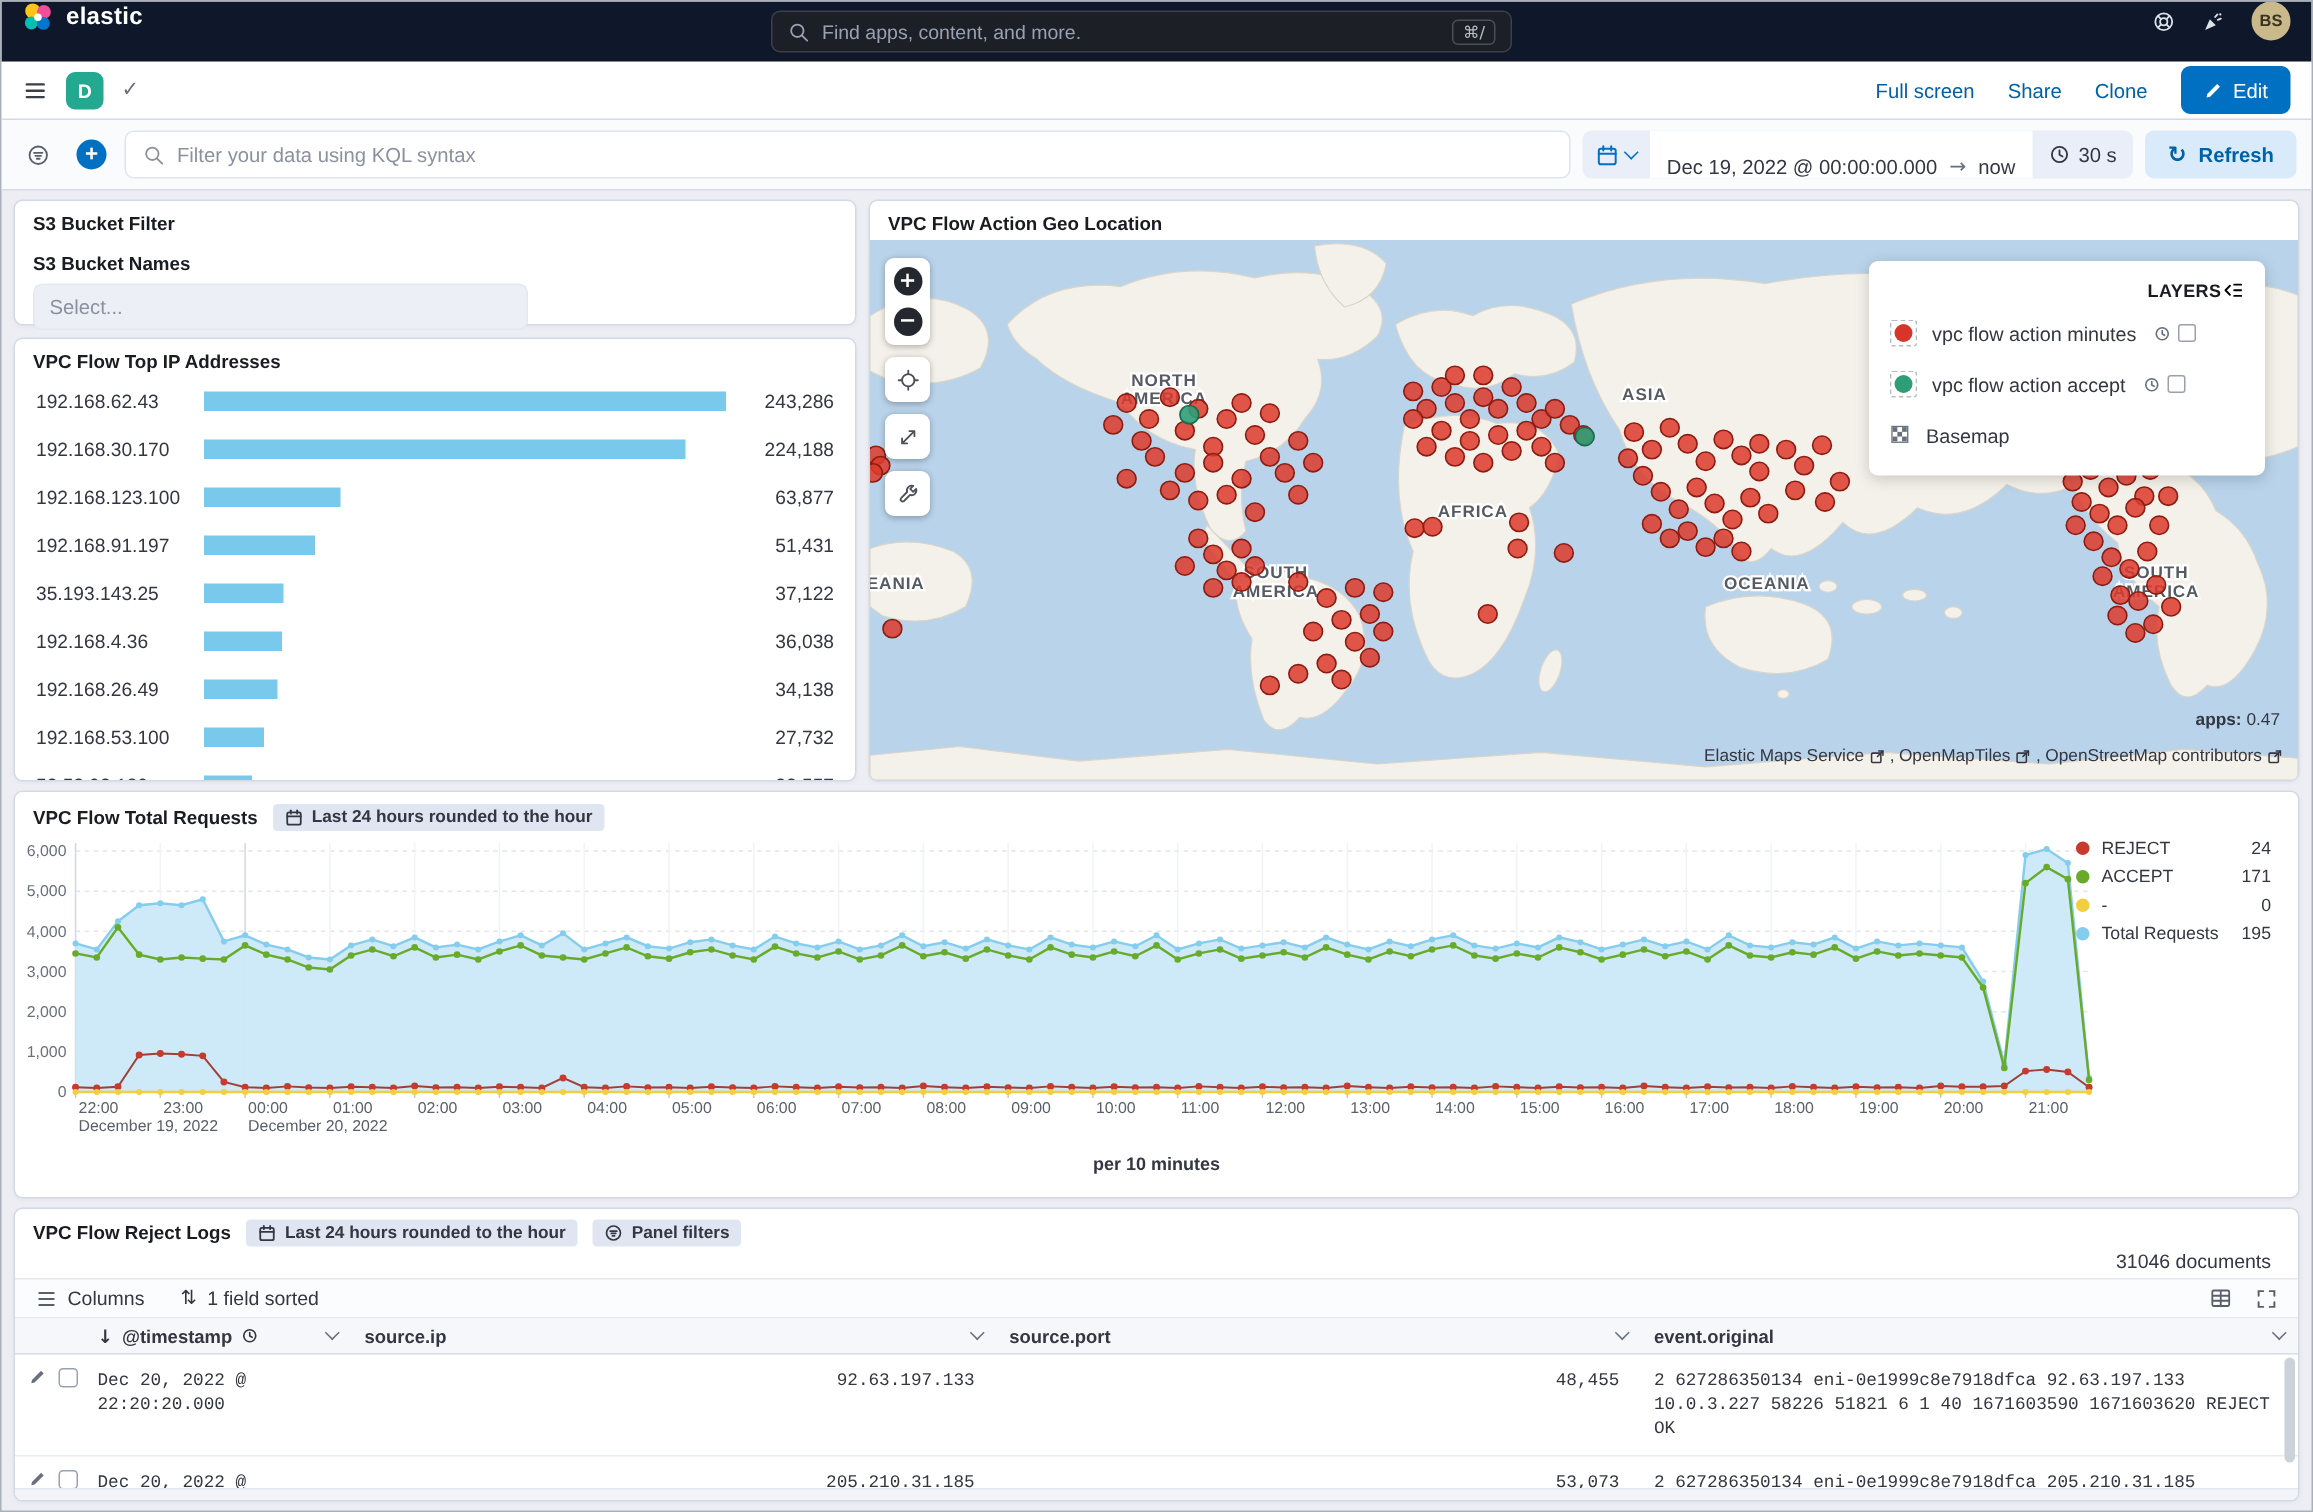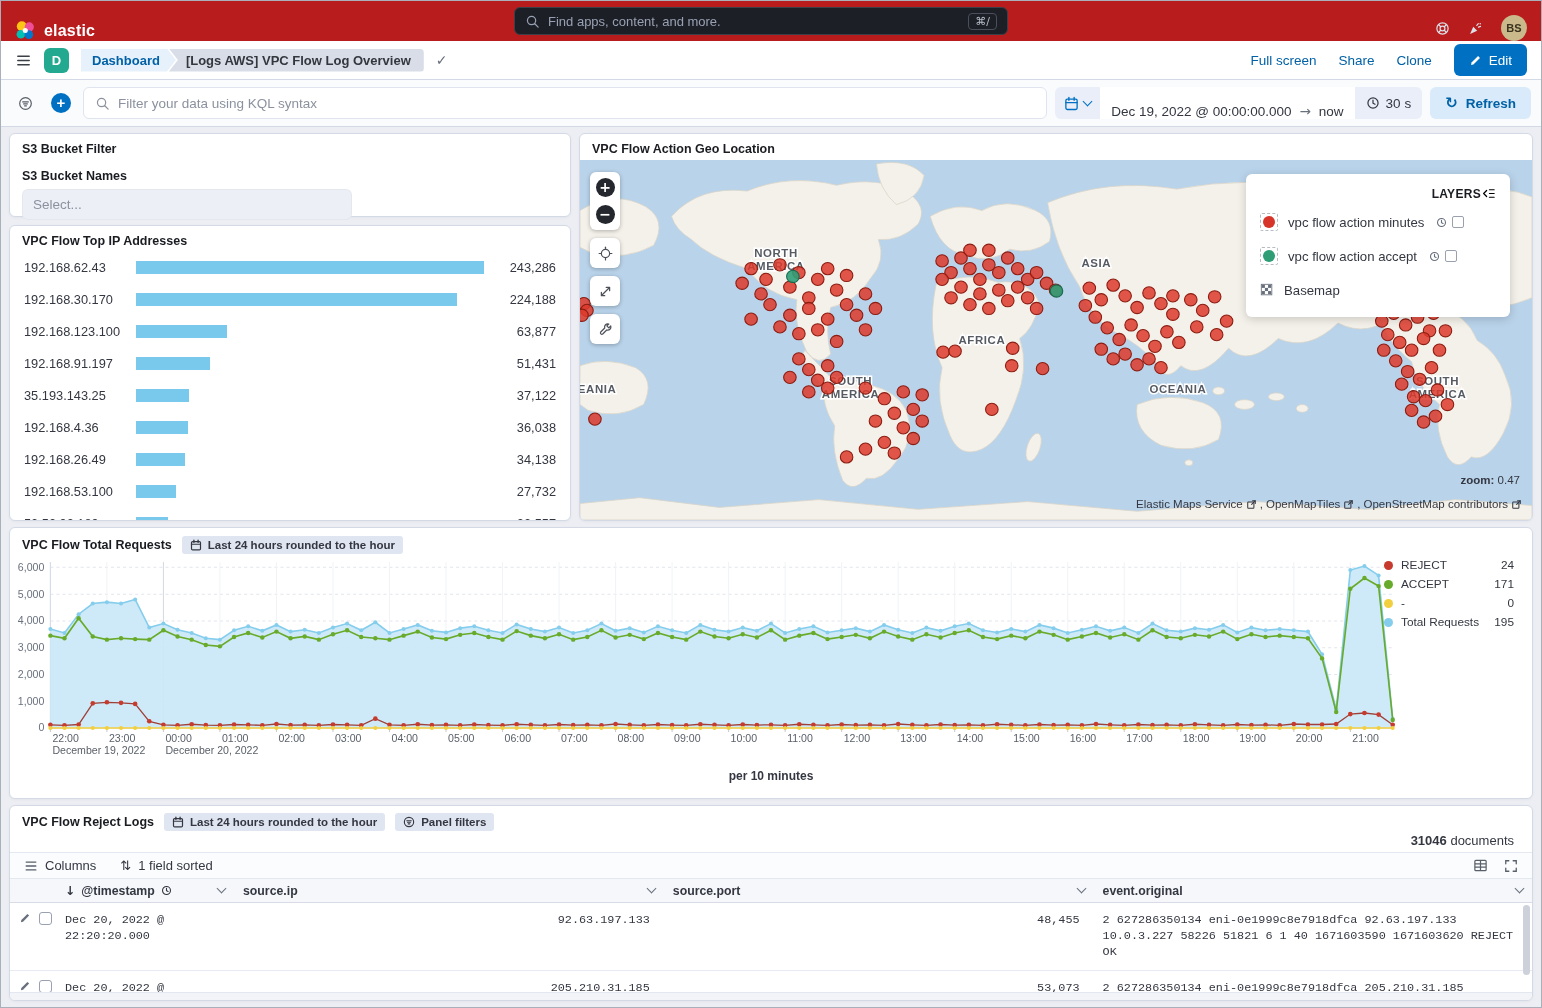--- a/index.html
+++ b/index.html
@@ -1,20 +1,20 @@
 <!DOCTYPE html>
 <html><head>
 <meta charset="utf-8">
 <style>
 *{box-sizing:border-box;margin:0;padding:0}
 body{font-family:"Liberation Sans",sans-serif;background:#fff;-webkit-font-smoothing:antialiased}
 .frame{width:1542px;height:1008px;border:1px solid #aab0b9;display:flex;flex-direction:column;background:#eceef4;overflow:hidden;position:relative}
 
 
-.topbar{flex:0 0 40px;background:#b91c1c;display:flex;align-items:flex-end;padding:0 14px;position:relative;z-index:20}
+.topbar{flex:0 0 40px;background:#0f172a;display:flex;align-items:flex-start;padding:0 14px;position:relative;z-index:20}
 .brand{display:flex;align-items:center;gap:8px}
 .brand-text{color:#fff;font-size:16px;font-weight:700;letter-spacing:.2px}
 .global-search{position:absolute;left:513px;top:6px;width:494px;height:28px;background:#1d1f26;border:1px solid #3c4049;border-radius:6px;display:flex;align-items:center;gap:8px;padding:0 10px;color:#98a1b3}
 .gs-placeholder{font-size:13px;color:#98a1b3;flex:1}
 .gs-shortcut{border:1px solid #4a4f5b;border-radius:4px;padding:1px 6px;font-size:11px;color:#b7bdc9;font-family:"DejaVu Sans",sans-serif}
 .topbar-right{margin-left:auto;display:flex;align-items:center;gap:18px;color:#dce1ea}
 .avatar{width:26px;height:26px;border-radius:50%;background:#c9b98b;color:#39331f;font-size:11px;font-weight:700;display:flex;align-items:center;justify-content:center}
 
 
 .navbar{flex:0 0 39px;background:#fff;border-bottom:1px solid #d3dae6;display:flex;align-items:center;padding:0 14px;gap:12px;position:relative;z-index:19}
@@ -89,21 +89,21 @@
 .leg-row{display:flex;align-items:center;gap:8px;font-size:11.8px;color:#343741;min-width:130px;cursor:pointer}
 .leg-dot{width:9px;height:9px;border-radius:50%;flex:0 0 9px}
 .leg-val{margin-left:auto}
 #ts-chart{display:block;width:100%;height:212px}
 .ts-xlabel{text-align:center;font-size:12px;font-weight:700;color:#343741;margin-top:1px}
 
 
 .panel-logs{flex:1;display:flex;flex-direction:column;overflow:hidden;position:relative}
 .pl-header{display:flex;align-items:center;gap:10px;padding:7px 12px 0}
 .pl-docline{text-align:right;padding:2px 18px 4px;font-size:13px;color:#343741}
-.pl-docline b{font-weight:700}
+.pl-docline b{font-weight:400}
 .pl-toolbar{display:flex;align-items:center;gap:24px;padding:0 14px;height:27px;background:#fbfcfe;border-top:1px solid #e4e8f0;border-bottom:1px solid #e4e8f0}
 .tb-item{display:flex;align-items:center;gap:7px;font-size:13px;color:#343741;cursor:pointer}
 .tb-icon{color:#5a6069;display:flex}
 .tb-right{margin-left:auto;display:flex;gap:16px;align-items:center;color:#5a6069}
 .grid-table{flex:1;overflow:hidden;position:relative}
 .g-header{display:grid;grid-template-columns:46px 178px 1fr 1fr 1.02fr;background:#f5f7fa;border-bottom:1px solid #d7dce6;height:24px;align-items:center}
 .g-h-cell{font-size:12.3px;font-weight:700;color:#343741;display:flex;align-items:center;gap:6px;padding:0 9px;height:100%;cursor:pointer}
 .g-row{display:grid;grid-template-columns:46px 178px 1fr 1fr 1.02fr;border-bottom:1px solid #e8ebf1}
 .g-cell{font-family:"Liberation Mono","DejaVu Sans Mono",monospace;font-size:11.8px;color:#343741;padding:9px 9px 10px;line-height:16px}
 .g-cell.num{text-align:right;padding-right:14px}
@@ -171,24 +171,20 @@
 
   <div class="navbar">
     <span class="icon">
         <svg width="17" height="15" viewBox="0 0 16 16" stroke="#3b3f46" stroke-width="1.7" stroke-linecap="round">
           <line x1="2" y1="3.5" x2="14" y2="3.5"></line>
           <line x1="2" y1="8" x2="14" y2="8"></line>
           <line x1="2" y1="12.5" x2="14" y2="12.5"></line>
         </svg>
       </span>
     <span class="space-badge">D</span>
-    <div class="crumbs">
-      <span class="crumb-root">Dashboard</span>
-      <span class="crumb-current">[Logs AWS] VPC Flow Log Overview</span>
-    </div>
     <span class="nav-check">✓</span>
     <div class="nav-actions">
       <span class="nav-link">Full screen</span>
       <span class="nav-link">Share</span>
       <span class="nav-link">Clone</span>
       <button class="edit-btn">
         <span class="icon">
             <svg width="13" height="13" viewBox="0 0 16 16">
               <path d="M2.5 13.5l.6-2.9 8.1-8.1 2.3 2.3-8.1 8.1-2.9.6z" fill="#fff"></path>
             </svg>
@@ -605,21 +601,21 @@
                         <rect x="9.2" y="9.2" width="3.6" height="3.6"></rect>
                       </g>
                       <rect x="1.5" y="1.5" width="12" height="12" fill="none" stroke="#69707d"></rect>
                     </svg>
                   </span>
                   <span>Basemap</span>
                 </div>
               </div>
           </div>
           <div class="map-zoom-label">
-            <b>zoom:</b> <span>0.47</span>
+            <b>apps:</b> <span>0.47</span>
           </div>
           <div class="map-attrib" id="map-attrib">
               <span class="attrib-seg">
                 <span>Elastic Maps Service</span>
                 <span class="icon">
                   <svg width="11" height="11" viewBox="0 0 16 16" fill="none" stroke="#343741" stroke-width="1.5" stroke-linecap="round">
                     <rect x="2.5" y="4.5" width="9" height="9" rx="1"></rect>
                     <path d="M9.5 2.5h4v4"></path>
                     <line x1="13.2" y1="2.8" x2="8.2" y2="7.8"></line>
                   </svg>

